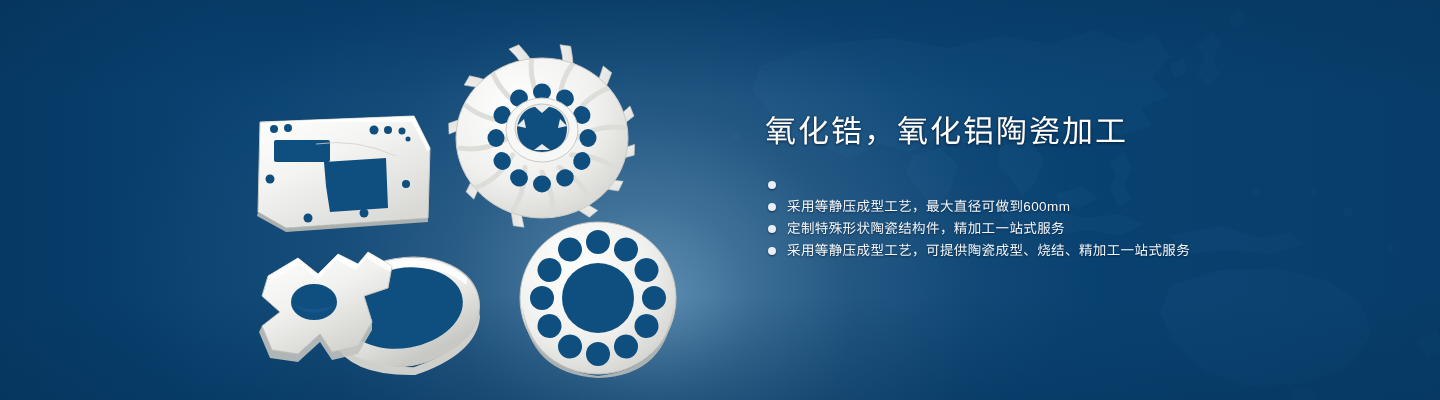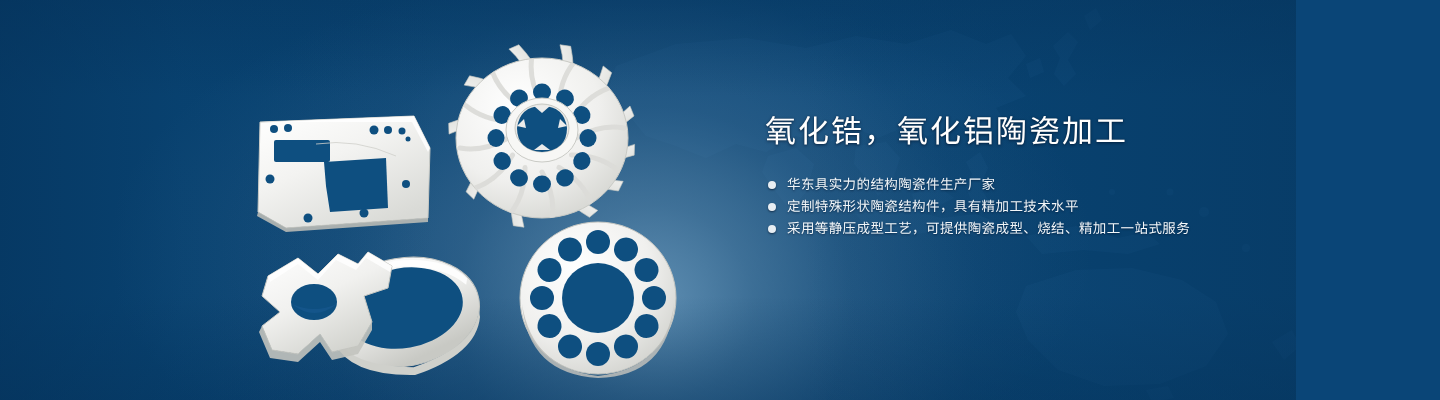--- a/index.html
+++ b/index.html
@@ -3,21 +3,21 @@
 <meta charset="utf-8">
 <title>Ceramic Banner</title>
 <style>
   html,body{margin:0;padding:0;}
   body{
     width:1440px;height:400px;overflow:hidden;
     font-family:"Liberation Sans","DejaVu Sans",sans-serif;
     background:#0a4577;
   }
   .banner{
-    position:relative;width:1296px;height:400px;overflow:hidden;
+    position:relative;width:1440px;height:400px;overflow:hidden;
     background:#0a4577;
   }
 
   
   .bg-base{
     position:absolute;inset:0;
     background:#094473;
   }
   .bg-glow{
     position:absolute;inset:0;
@@ -439,25 +439,28 @@
     </div>
 
   </div>
 
   <div class="copy">
     <h1 class="headline">氧化锆，氧化铝陶瓷加工</h1>
 
     <ul class="bullets">
       <li class="bullet">
         <span class="dot"></span>
-        <span class="btext">华东具实力的结构陶瓷件生产厂家</span>
       </li>
       <li class="bullet">
         <span class="dot"></span>
-        <span class="btext">定制特殊形状陶瓷结构件，具有精加工技术水平</span>
+        <span class="btext">采用等静压成型工艺，最大直径可做到600mm</span>
+      </li>
+      <li class="bullet">
+        <span class="dot"></span>
+        <span class="btext">定制特殊形状陶瓷结构件，精加工一站式服务</span>
       </li>
       <li class="bullet">
         <span class="dot"></span>
         <span class="btext">采用等静压成型工艺，可提供陶瓷成型、烧结、精加工一站式服务</span>
       </li>
     </ul>
   </div>
 
 </div>
 

